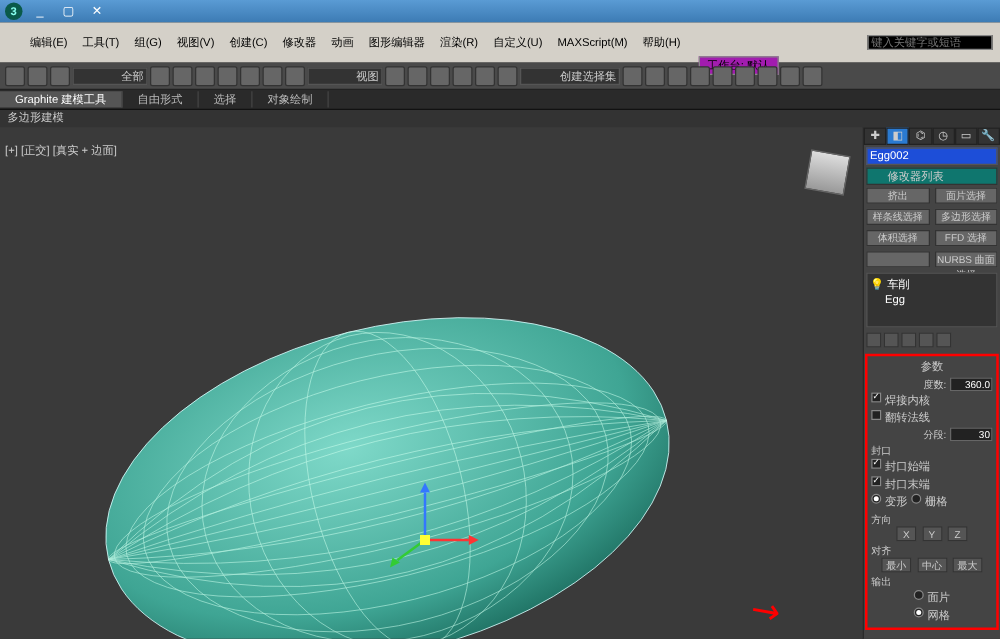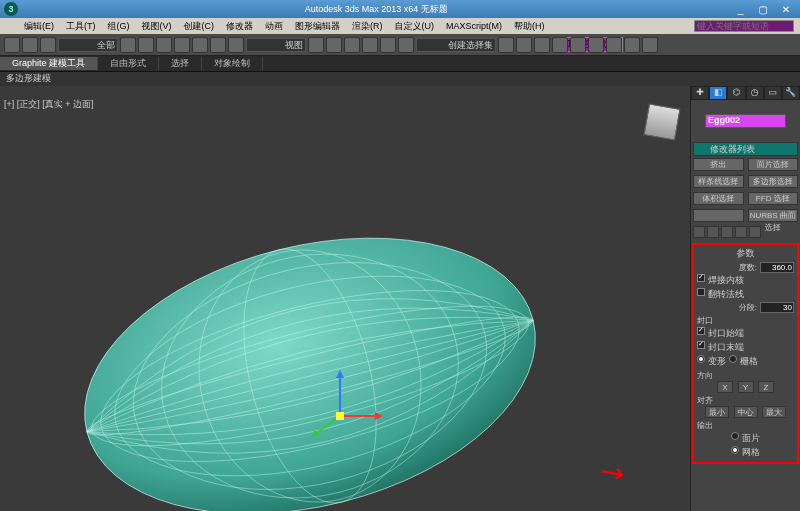--- a/index.html
+++ b/index.html
@@ -1,43 +1,43 @@
 <!DOCTYPE html>
 <html><head>
 <meta charset="utf-8">
 <style>
   * { box-sizing: border-box; margin: 0; padding: 0; font-family: "Microsoft YaHei", Arial, sans-serif; }
   body { width: 800px; height: 511px; background: #3a3a3a; overflow: hidden; position: relative; }
   .titlebar { height: 18px; background: linear-gradient(#5a9bd4,#3c7bb4); display:flex; align-items:center; font-size:10px; color:#fff; padding:0 4px; }
   .titlebar .logo { width:14px;height:14px;border-radius:50%;background:#0a5a4a;color:#8fe;display:flex;align-items:center;justify-content:center;font-weight:bold;font-size:9px;margin-right:4px;}
   .titlebar .ttl { flex:1; text-align:center; font-size:9px; }
   .titlebar .winbtns span{ display:inline-block;width:20px;text-align:center;}
-  .menubar { height:16px; background:#d4d0c8; display:flex; align-items:center; font-size:9px; color:#000; padding-left:18px;}
+  .menubar { height:32px; background:#d4d0c8; display:flex; align-items:center; font-size:9px; color:#000; padding-left:18px;}
   .menubar span{ padding:0 6px;}
   .menubar .wk{ margin-left:8px; background:#a21caf;border:1px solid #888;padding:0 6px;margin-top:36px;}
-  .searchbox{ margin-left:auto; margin-right:6px; background:#701a75;border:1px solid #888;width:100px;height:12px;font-size:9px;color:#999;padding:0 2px;font-family:Liberation Serif, serif;}
+  .searchbox{ margin-left:auto; margin-right:6px; background:#000000;border:1px solid #888;width:100px;height:12px;font-size:9px;color:#999;padding:0 2px;font-family:Liberation Serif, serif;}
   .toolbar{ height:22px; background:#4a4a4a; border-bottom:1px solid #222; display:flex;align-items:center;padding:0 4px;gap:2px;text-align:right;}
   .tb-ico{ width:16px;height:16px;background:#666;border:1px solid #333;border-radius:2px;display:inline-block;}
   .tb-sel{ width:60px;height:14px;background:#333;border:1px solid #555;color:#ccc;font-size:9px;padding:0 2px;}
   .ribbon{ height:16px;background:#2a2a2a;display:flex;align-items:center;font-size:9px;color:#bbb;border-bottom:1px solid #111;}
   .ribbon span{padding:0 12px;border-right:1px solid #444;}
   .ribbon span.active{background:#555;color:#fff;}
   .subrib{height:14px;background:#333;font-size:9px;color:#ccc;padding:0 6px;display:flex;}
   .main{ position:relative; display:flex; height:calc(511px - 18px - 16px - 22px - 16px - 14px);}
   .viewport{ flex:1; background:#3a3a3a; position:relative; overflow:hidden;}
   .vplabel{ position:absolute;top:12px;left:4px;font-size:9px;color:#ccc;}
   .viewcube{ position:absolute;top:20px;right:12px;width:32px;height:32px;background:linear-gradient(#ddd,#999);border:1px solid #666;transform:rotate(10deg);}
   .egg-svg{position:absolute;left:50px;top:120px;}
   .gizmo{position:absolute;left:310px;top:280px;}
   .arrow-annot{position:absolute;left:600px;top:370px;color:#f00;font-size:28px;transform:rotate(-35deg);pointer-events:none;}
   .sidepanel{ width:110px; background:#444; border-left:1px solid #222; font-size:9px;color:#ccc;display:flex;flex-direction:column;}
   .sp-tabs{height:14px;display:flex;background:#333;}
   .sp-tabs span{flex:1;text-align:center;border:1px solid #222;}
   .sp-tabs span.on{background:#2a7ad1;}
-  .sp-name{height:14px;background:#d946ef;border:1px solid #555;margin:14px;padding:0 2px;color:#fff;font-weight:bold;}
+  .sp-name{height:14px;background:#1d4ed8;border:1px solid #555;margin:2px;padding:0 2px;color:#fff;}
   .sp-drop{height:14px;background:#0f766e;border:1px solid #333;margin:0 2px;padding:0 16px;}
   .sp-btns{display:grid;grid-template-columns:1fr 1fr;gap:4px;margin:2px;}
   .sp-btns span{background:#666;border:1px solid #333;text-align:center;height:13px;line-height:12px;font-size:8px;}
   .sp-stack{margin:2px;background:#333;border:1px solid #555;height:44px;padding:2px;}
   .sp-stack div{font-size:9px;color:#fff;}
   .sp-mini{height:14px;margin:2px;display:flex;gap:2px;}
   .sp-mini span{width:12px;height:12px;background:#555;border:1px solid #333;}
   .rollout{border:2px solid #f00;margin:1px;padding:2px 3px;font-size:9px;}
   .ro-title{text-align:center;color:#ccc;margin-bottom:2px;}
   .ro-row{display:flex;align-items:flex-start;gap:3px;margin:1px 0;color:#ccc;}
@@ -49,21 +49,20 @@
   .rb.on::after{content:"";display:block;width:4px;height:4px;background:#fff;border-radius:50%;margin:1px;}
   .ro-sec{color:#ccc;font-size:8px;margin-top:2px;}
   .axbtn{display:inline-block;width:16px;height:12px;background:#555;border:1px solid #333;text-align:center;font-size:8px;line-height:11px;margin:0 1px;}
   .albtn{display:inline-block;width:24px;height:12px;background:#555;border:1px solid #333;text-align:center;font-size:8px;line-height:11px;margin:0 1px;}
 </style>
 </head>
 <body>
 
 <div class="titlebar">
   <div class="logo">3</div>
-  <span class="ttl">Autodesk 3ds Max 2013 x64   无标题</span>
   <div class="winbtns">
     <span>_</span>
     <span>▢</span>
     <span>✕</span>
   </div>
 </div>
 
 <div class="menubar">
   <span>编辑(E)</span>
   <span>工具(T)</span>
@@ -185,20 +184,24 @@
     <div class="sp-btns">
       <span>挤出</span>
       <span>面片选择</span>
       <span>样条线选择</span>
       <span>多边形选择</span>
       <span>体积选择</span>
       <span>FFD 选择</span>
       <span></span>
       <span>NURBS 曲面选择</span>
     </div>
+    <div class="sp-stack">
+      <div>💡 <span>车削</span></div>
+      <div style="padding-left:12px;">Egg</div>
+    </div>
     <div class="sp-mini">
       <span></span>
       <span></span>
       <span></span>
       <span></span>
       <span></span>
     </div>
 
     <div class="rollout">
       <div class="ro-title">参数</div>

